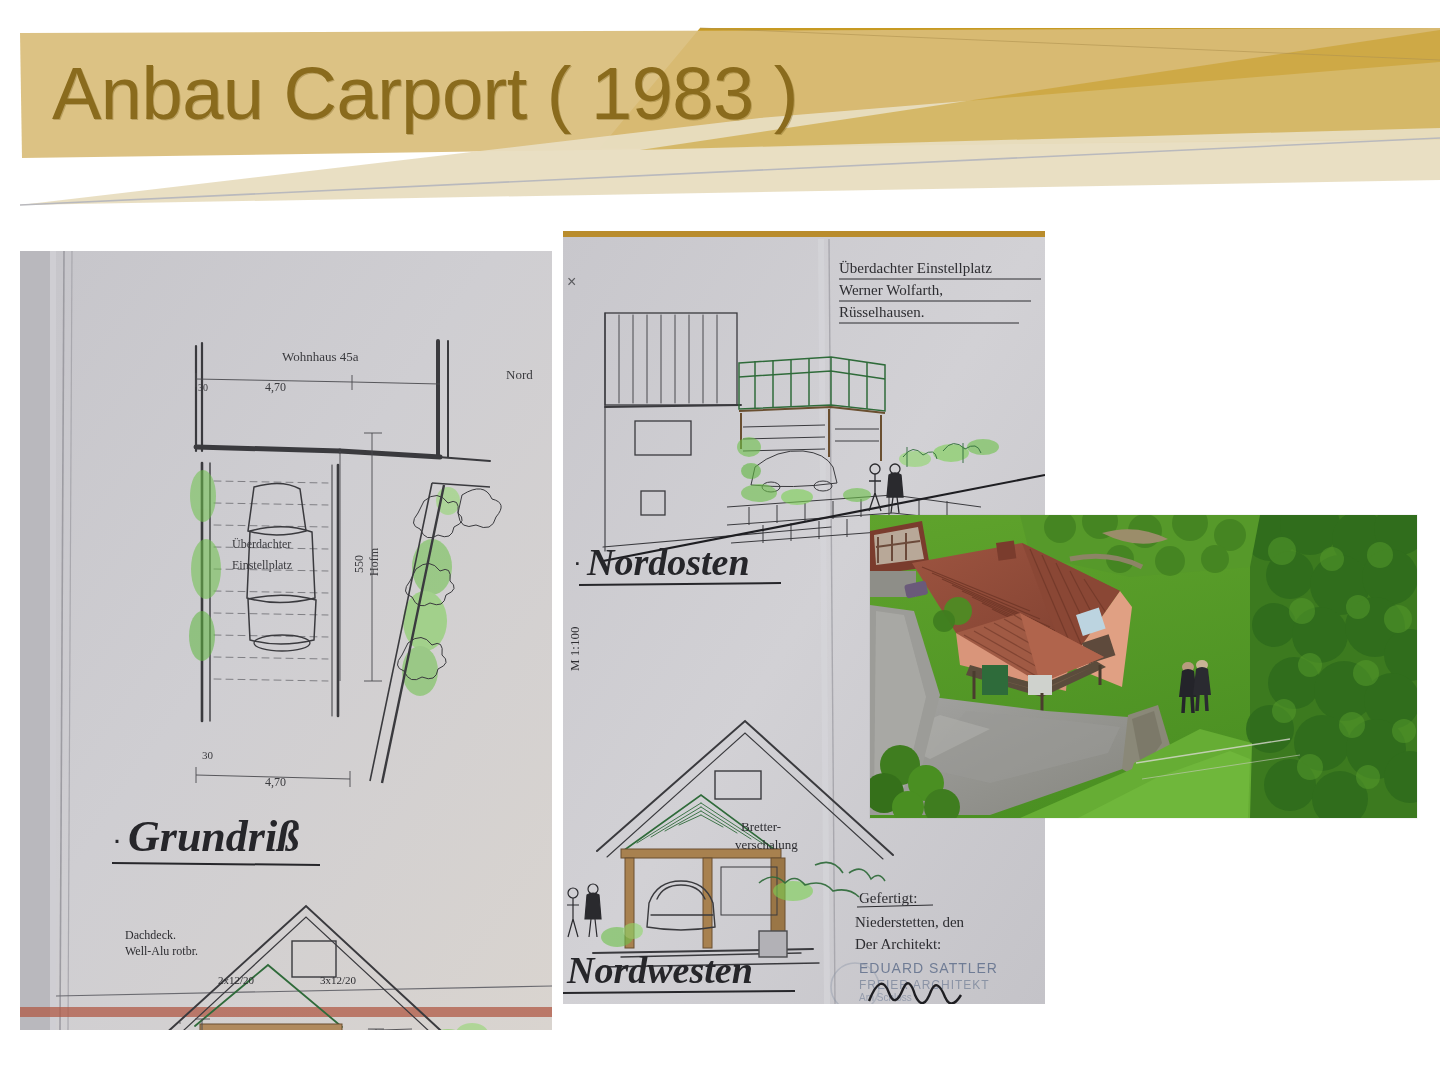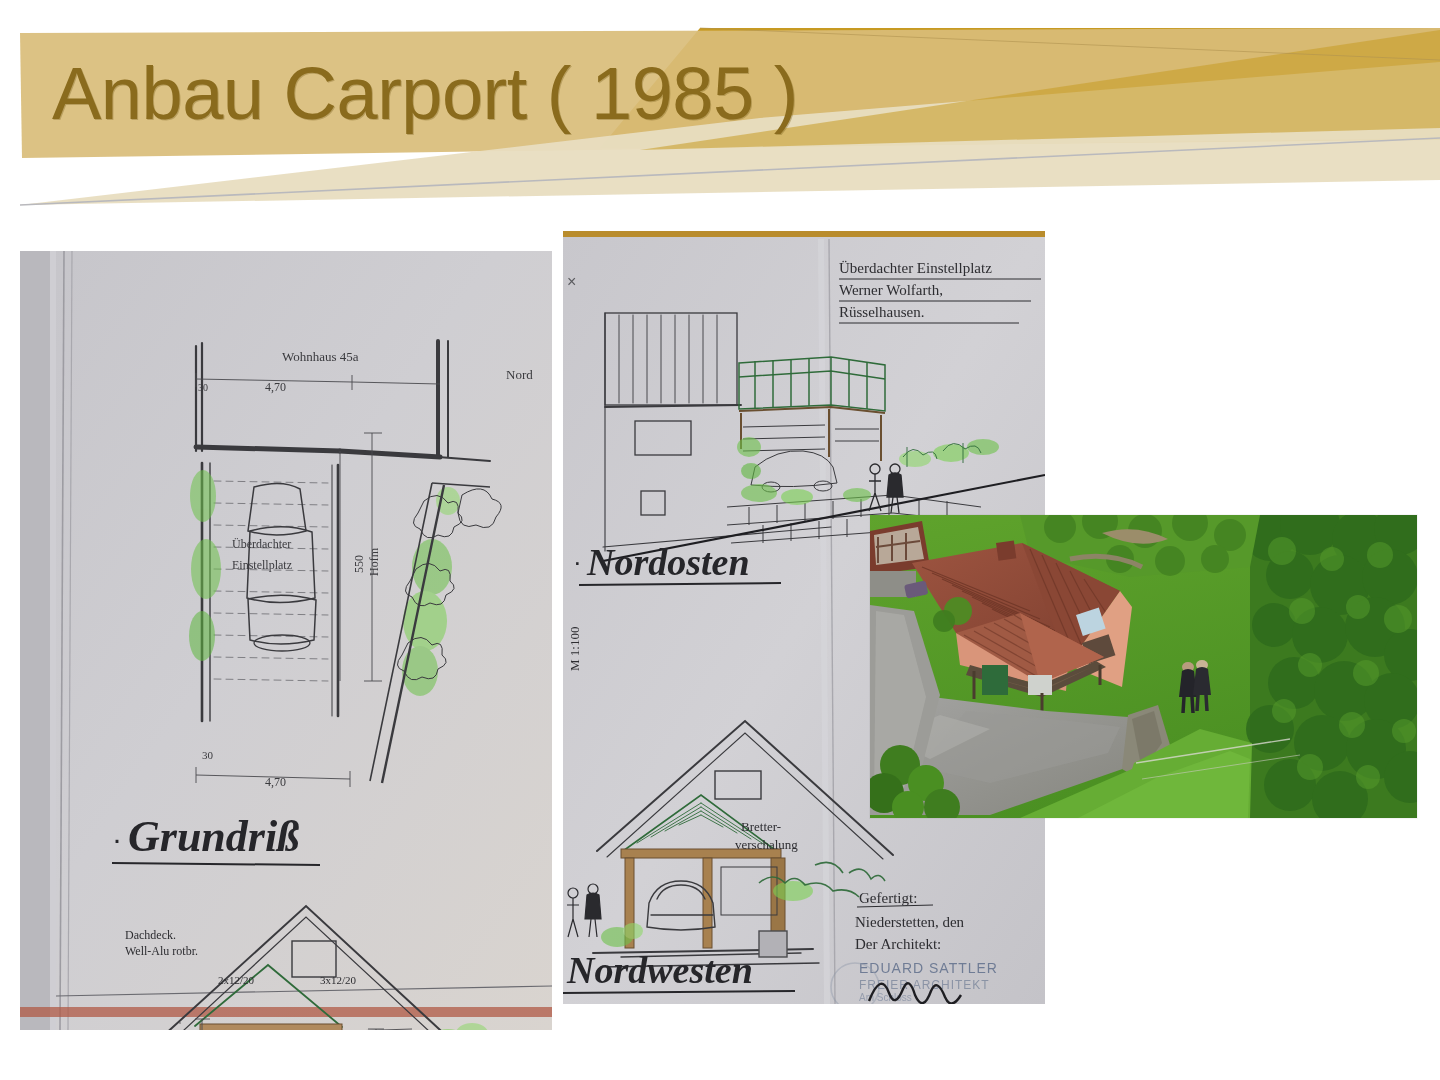--- a/index.html
+++ b/index.html
@@ -51,21 +51,21 @@
 
       <polygon points="1440,62 1440,180 20,205 760,118" fill="#e8ddc0" opacity="0.95"></polygon>
 
       <polygon points="1440,30 1440,128 640,150" fill="#c79a22" opacity="0.55"></polygon>
 
       <line x1="20" y1="205" x2="1440" y2="138" stroke="#b9b9bd" stroke-width="1.6"></line>
       <line x1="700" y1="28" x2="1440" y2="60" stroke="#b09350" stroke-width="1" opacity=".6"></line>
     </svg>
   </div>
 
-  <div class="title">Anbau Carport ( 1985 )</div>
+  <div class="title">Anbau Carport ( 1983 )</div>
 
   <div class="photo" id="plan-left">
     <svg width="532" height="779" viewBox="0 0 532 779">
       <defs>
         <linearGradient id="pg1" x1="0" y1="0" x2="1" y2="1">
           <stop offset="0" stop-color="#c6c5ca"></stop>
           <stop offset="0.45" stop-color="#cfced2"></stop>
           <stop offset="1" stop-color="#d9d4cf"></stop>
         </linearGradient>
       </defs>

